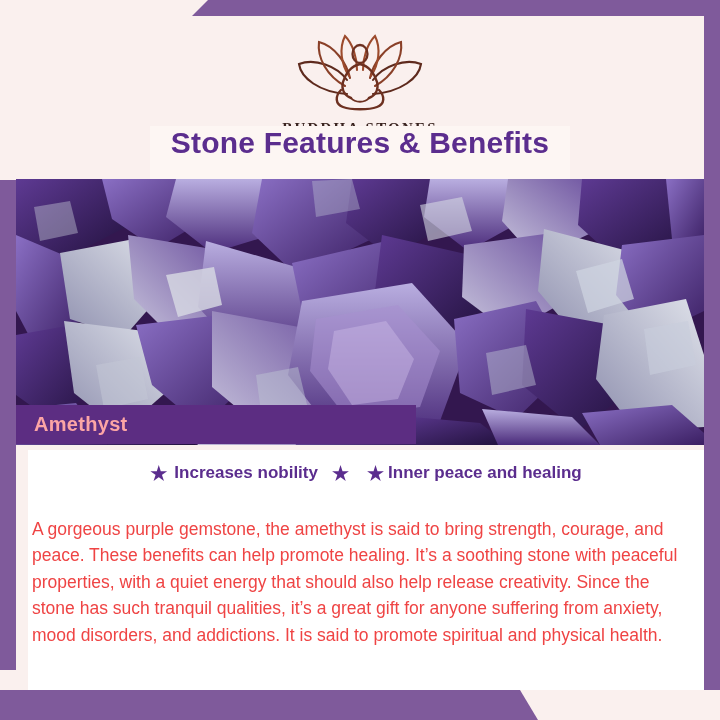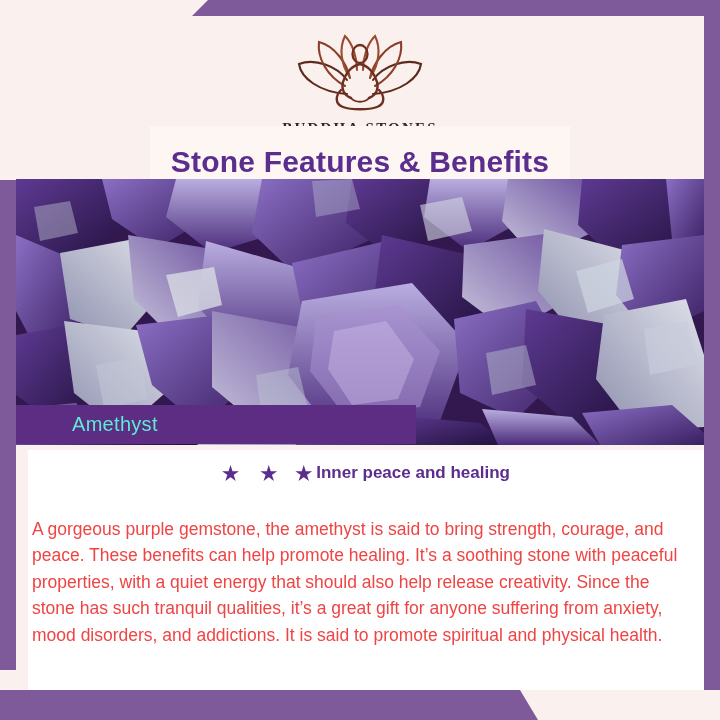--- a/index.html
+++ b/index.html
@@ -36,41 +36,41 @@
   .logo-text{
     display:block;margin-top:4px;
     font-family:"Liberation Serif",serif;
     font-size:15px;font-weight:700;letter-spacing:2.2px;color:#3a2420;
   }
 
   
   .title-banner{
     position:absolute;top:126px;left:150px;width:420px;height:53px;
     background:#fdf6f3;
-    display:flex;align-items:flex-end;justify-content:center;
+    display:flex;align-items:flex-start;justify-content:center;
   }
   .title-text{
     font-size:30px;font-weight:700;color:#5b2d8e;
     letter-spacing:.2px;white-space:nowrap;
   }
 
   
   .photo{
     position:absolute;top:179px;left:16px;width:688px;height:266px;
     overflow:hidden;background:#3a1a59;
   }
   .photo svg{display:block;width:688px;height:266px;}
 
   
   .label-band{
     position:absolute;top:405px;left:16px;width:400px;height:39px;
     background:#5c2d82;display:flex;align-items:center;
   }
   .label-band .label-text{
-    margin-left:56px;color:#5eead4;font-size:20px;font-weight:400;letter-spacing:.3px;
+    margin-left:18px;color:#fca5a5;font-size:20px;font-weight:700;letter-spacing:.3px;
   }
 
   
   .content{
     position:absolute;top:450px;left:28px;width:676px;height:240px;background:#ffffff;
   }
   .benefits{
     position:absolute;top:13px;left:0;width:676px;
     display:flex;align-items:center;justify-content:center;gap:14px;
     white-space:nowrap;
@@ -209,20 +209,21 @@
   </div>
 
   <div class="label-band">
     <span class="label-text">Amethyst</span>
   </div>
 
   <div class="content">
     <div class="benefits">
       <span class="benefit">
         <span class="star">★</span>
+        <span>Increases nobility</span>
       </span>
       <span class="benefit">
         <span class="star">★</span>
       </span>
       <span class="benefit">
         <span class="star">★</span>
         <span>Inner peace and healing</span>
       </span>
     </div>
     <p class="body-text">A gorgeous purple gemstone, the amethyst is said to bring strength, courage, and peace. These benefits can help promote healing. It’s a soothing stone with peaceful properties, with a quiet energy that should also help release creativity. Since the stone has such tranquil qualities, it’s a great gift for anyone suffering from anxiety, mood disorders, and addictions. It is said to promote spiritual and physical health.</p>

